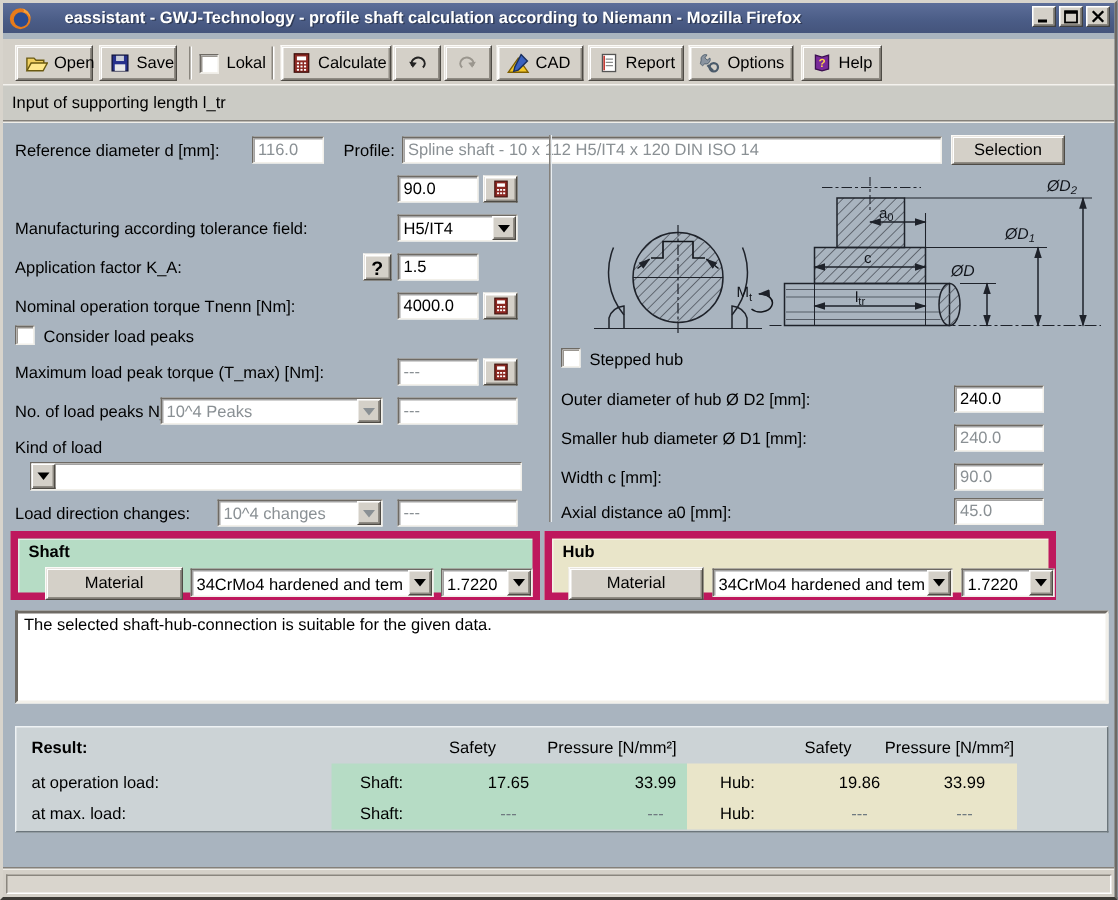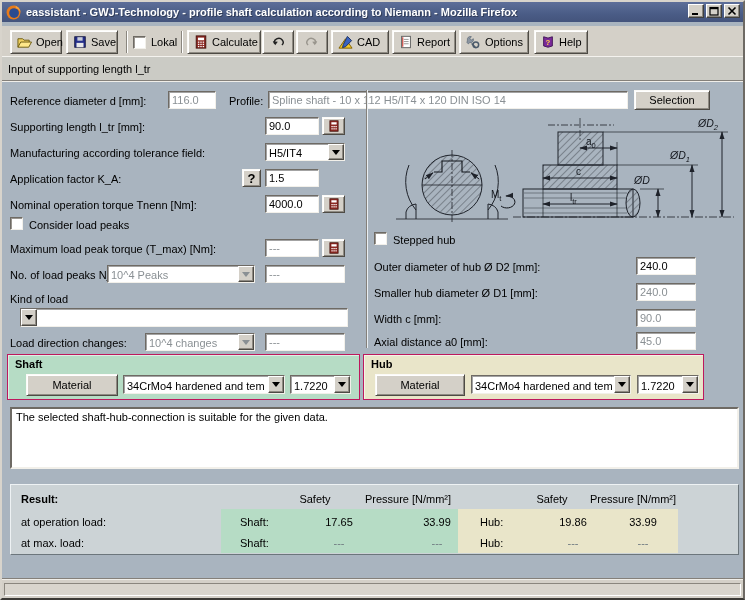--- a/index.html
+++ b/index.html
@@ -4,21 +4,21 @@
 <style>
   * { margin:0; padding:0; box-sizing:border-box; }
   html,body { width:745px; height:600px; background:#7a8694; }
   body { font-family:"Liberation Sans", sans-serif; font-size:11px; color:#000; }
   #window { position:relative; width:745px; height:600px; overflow:hidden;
             border:2px solid; border-color:#d8d4cc #6e6a64 #3c3a36 #d8d4cc; background:#a9b4bf; }
   
   #titlebar { position:absolute; left:0; top:0; width:741px; height:20px;
               background:linear-gradient(180deg,#5d6e99 0%,#4a5c86 60%,#44547c 100%);
               display:flex; align-items:center; }
-  #titlebar .title { color:#fff; font-weight:bold; font-size:11px; margin-left:5px; white-space:nowrap;
+  #titlebar .title { color:#fff; font-weight:bold; font-size:11px; margin-left:22px; white-space:nowrap;
                      text-shadow:1px 1px 0 rgba(0,0,0,.35); }
   .ff-icon { width:15px; height:15px; margin-left:4px; flex:0 0 auto; }
   .win-btns { position:absolute; right:3px; top:2px; display:flex; gap:2px; }
   .win-btn { width:16px; height:14px; background:#d4d0c8; border:1px solid;
              border-color:#fff #404040 #404040 #fff; box-shadow:inset -1px -1px 0 #8a867e;
              display:flex; align-items:center; justify-content:center; }
   
   #toolbar { position:absolute; left:0; top:24px; width:741px; height:33px; background:#d4d0c8;
              border-bottom:1px solid #84807a; }
   .tbtn { position:absolute; top:4px; height:24px; background:#d4d0c8; border:1px solid;
@@ -48,21 +48,21 @@
               box-shadow:inset 1px 1px 0 rgba(50,50,50,.45); display:flex; align-items:flex-end; }
   .dropdown .dd-text { flex:1; padding:0 3px; overflow:hidden; white-space:nowrap; line-height:14px; }
   .dd-btn { width:16px; align-self:stretch; background:#d4d0c8; border:1px solid;
             border-color:#fff #4e4b45 #4e4b45 #fff; box-shadow:inset -1px -1px 0 #8f8b83;
             display:flex; align-items:center; justify-content:center; }
   .dd-btn::after { content:""; width:0; height:0; border:4px solid transparent; border-top:5px solid #000; margin-top:4px; }
   .dropdown.dis .dd-text { color:#8a9094; }
   .dropdown.dis .dd-btn::after { border-top-color:#8a9094; }
   .vgroove { position:absolute; width:2px; border-left:1px solid #84807a; border-right:1px solid #e9eef2; }
   
-  .matpanel { position:absolute; top:272px; height:46px; border:1px solid #be185d;
+  .matpanel { position:absolute; top:272px; height:46px; border:5px solid #be185d;
               box-shadow:inset 1px 1px 0 rgba(255,255,255,.55); }
   .matpanel .ptitle { position:absolute; left:7px; top:3px; font-weight:bold; }
   
   #message-box { position:absolute; left:8px; top:325px; width:729px; height:62px; background:#fff;
                  border:2px solid; border-color:#6e6a64 #f2f0ea #f2f0ea #6e6a64; padding:2px 4px; overflow:hidden; }
   #result-panel { position:absolute; left:8px; top:402px; width:729px; height:71px; background:#ccd3d6;
                   border:1px solid; border-color:#eef2f4 #6c767c #6c767c #eef2f4; }
   .res { position:absolute; height:14px; line-height:14px; white-space:nowrap; }
   .res.c { text-align:center; }
   .res.dim { color:#6f7a80; }
@@ -203,21 +203,20 @@
   <div id="content">
 
     <span class="lbl" style="left:8px;top:12px">Reference diameter d [mm]:</span>
     <div class="field dis" style="left:166px;top:9px;width:48px;height:18px"><span>116.0</span></div>
     <span class="lbl" style="left:227px;top:12px">Profile:</span>
     <div class="field dis" style="left:266px;top:9px;width:360px;height:18px"><span>Spline shaft - 10 x 112 H5/IT4 x 120 DIN ISO 14</span></div>
     <button class="btn" style="left:632px;top:8px;width:76px;height:20px">
         <span>Selection</span>
       </button>
 
-    <span class="lbl" style="left:8px;top:38px">Supporting length l_tr [mm]:</span>
     <div class="field" style="left:263px;top:35px;width:54px;height:18px"><span>90.0</span></div>
     <button class="btn" style="left:320px;top:35px;width:23px;height:18px">
       <svg width="12" height="12" viewBox="0 0 16 16">
           <rect x="2.5" y="1" width="11" height="14" fill="#8c2822" stroke="#40100c"></rect>
           <rect x="4.5" y="3" width="7" height="3" fill="#fff"></rect>
           <g fill="#fff">
             <rect x="4.5" y="8" width="1.8" height="1.6"></rect>
             <rect x="7.2" y="8" width="1.8" height="1.6"></rect>
             <rect x="9.9" y="8" width="1.8" height="1.6"></rect>
             <rect x="4.5" y="11" width="1.8" height="1.6"></rect>

